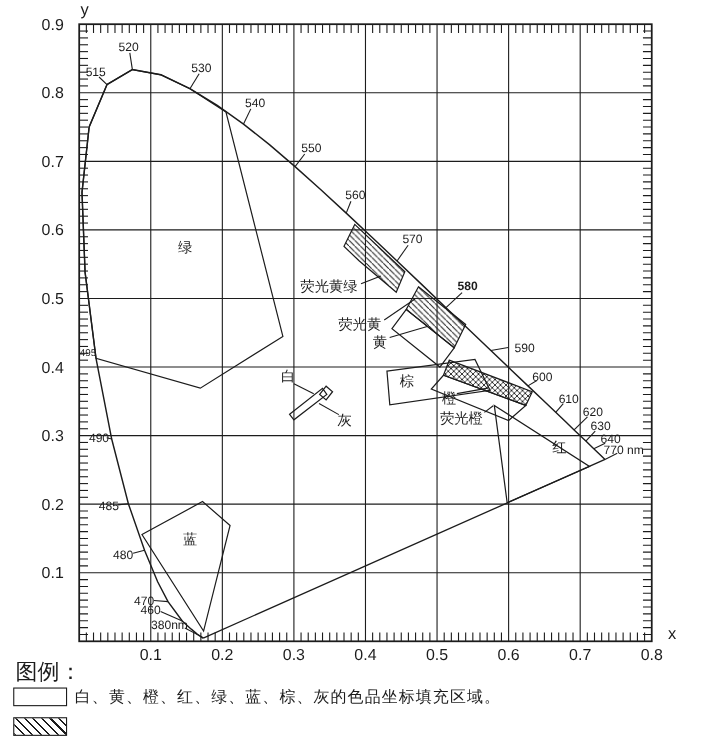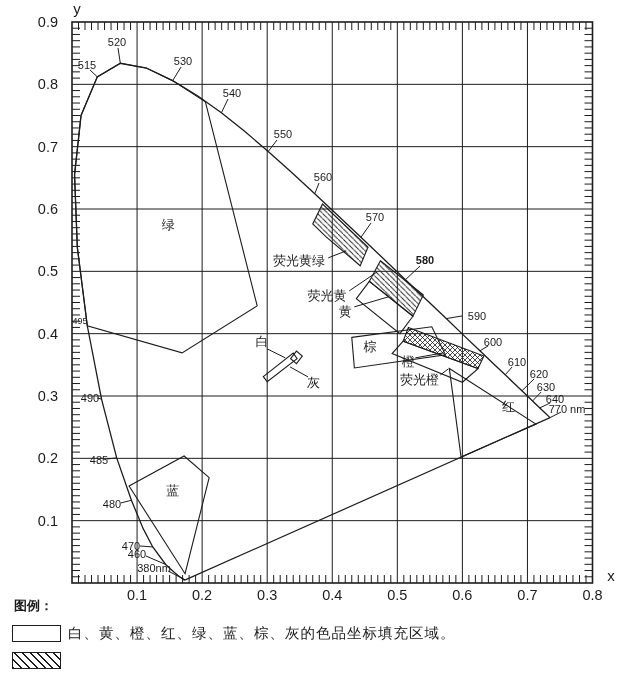--- a/index.html
+++ b/index.html
@@ -1,20 +1,20 @@
 <!DOCTYPE html>
 <html><head>
 <meta charset="utf-8">
 <style>
   html,body{margin:0;padding:0;background:#fff;}
   .stage{position:relative;width:639px;height:681px;background:#fff;overflow:hidden;
          font-family:"Liberation Sans","DejaVu Sans",sans-serif;color:#1c1c1c;}
   svg{position:absolute;top:0;left:0;}
   .legend{position:absolute;left:0;top:595px;width:639px;}
-  .legend-title{position:absolute;left:14px;top:2px;font-size:13px;font-weight:bold;}
+  .legend-title{position:absolute;left:14px;top:2px;font-size:20px;font-weight:normal;}
   .legend-row{position:absolute;left:12px;display:flex;align-items:center;}
   .legend-row.r1{top:29px;}
   .legend-row.r2{top:57px;}
   .swatch{display:inline-block;width:47px;height:15px;border:1.5px solid #1c1c1c;background:#fff;margin-right:7px;flex:none;}
   .swatch.hatch{background:repeating-linear-gradient(45deg,#1c1c1c 0,#1c1c1c 1.4px,#fff 1.4px,#fff 5.5px);}
   .legend-text{font-size:14.5px;letter-spacing:1px;white-space:nowrap;}
 </style>
 </head>
 <body>
 

